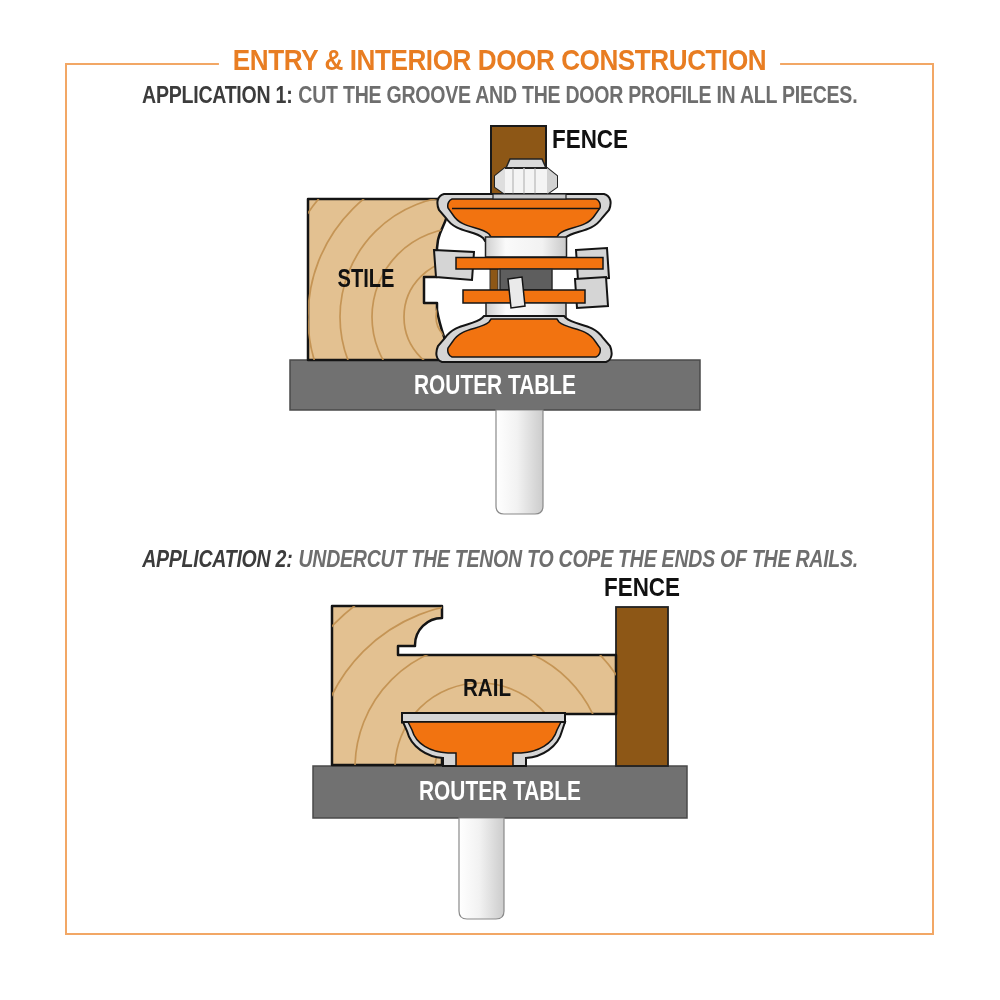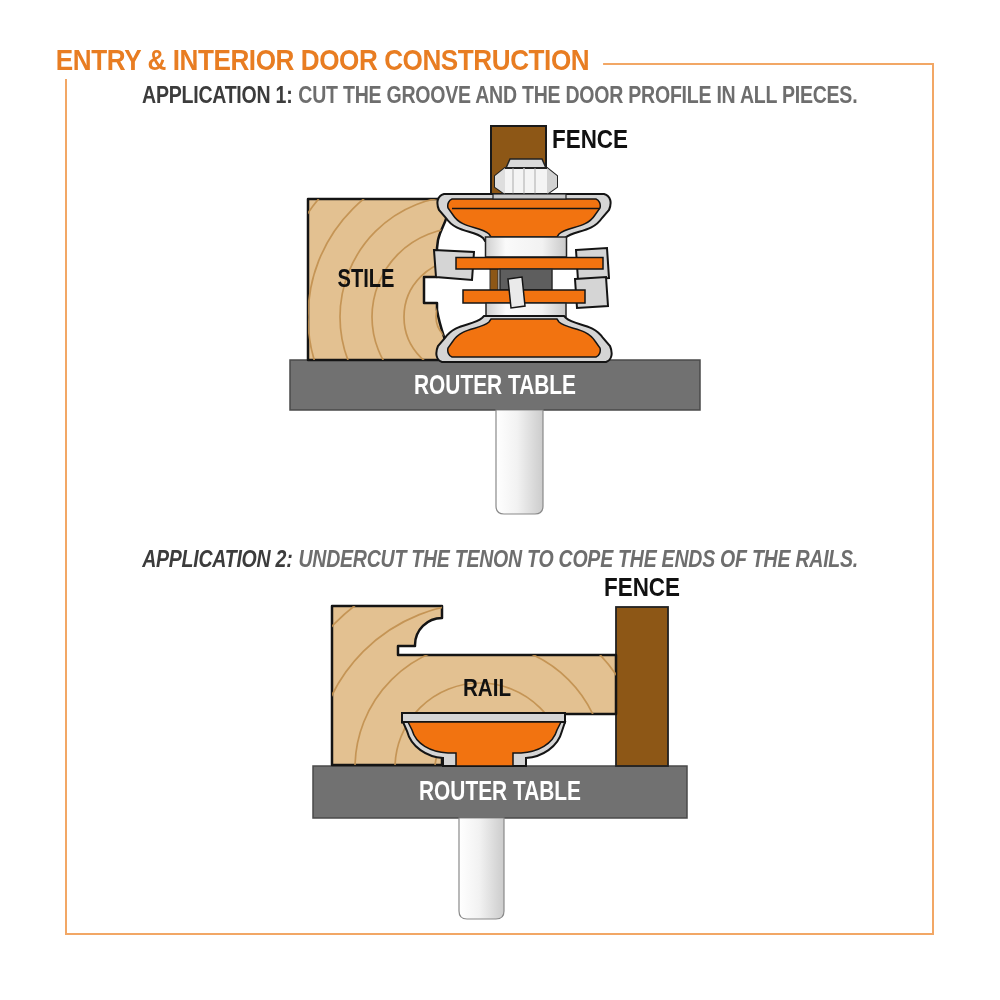--- a/index.html
+++ b/index.html
@@ -1,20 +1,20 @@
 <!DOCTYPE html>
 <html><head>
 <meta charset="utf-8">
 <style>
   html,body{margin:0;padding:0;background:#fff;}
   .canvas{position:relative;width:1000px;height:1000px;background:#ffffff;overflow:hidden;
           font-family:"Liberation Sans",sans-serif;}
   .frame{position:absolute;left:65px;top:63px;right:66px;bottom:65px;
          border:2px solid #F2A765;background:transparent;}
-  .title-wrap{position:absolute;left:0;right:0;top:41px;text-align:left;z-index:5;}
+  .title-wrap{position:absolute;left:0;right:0;top:41px;text-align:center;z-index:5;}
   .title-pill{display:inline-block;background:#ffffff;padding:0 16px;
               font-size:30px;line-height:38px;font-weight:bold;color:#E87D22;
               letter-spacing:-.5px;transform:scaleX(.87);transform-origin:center;white-space:nowrap;}
   .app-heading{position:absolute;left:0;right:0;text-align:center;z-index:4;white-space:nowrap;}
   .app-heading .squeeze{display:inline-block;transform:scaleX(.85);transform-origin:center;
               font-size:23px;line-height:25px;font-weight:bold;letter-spacing:-.3px;white-space:nowrap;}
   .app-heading .strong{color:#3C3C3C;}
   .app-heading .rest{color:#6E6E6E;margin-left:7px;}
   #heading-app1{top:83px;}
   #heading-app2{top:547px;font-style:italic;}

